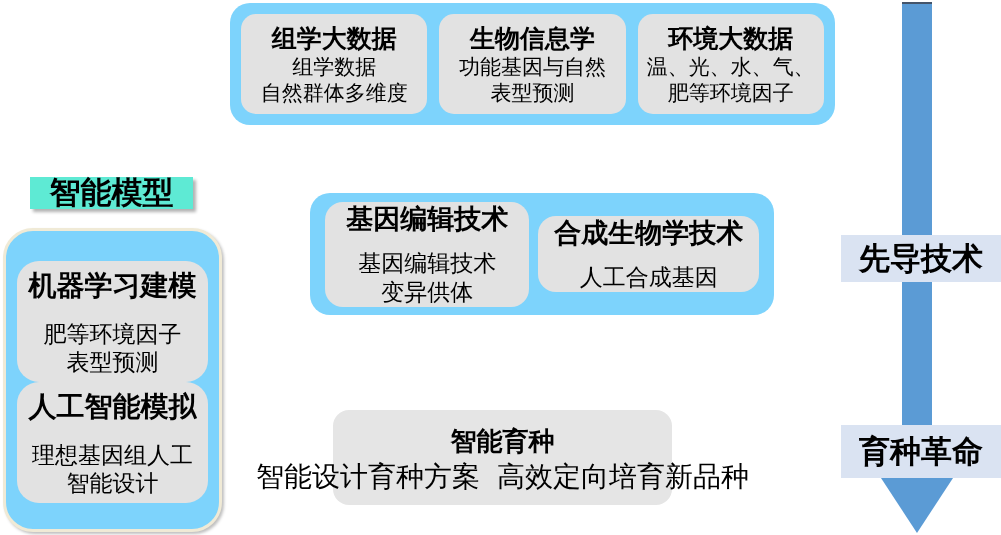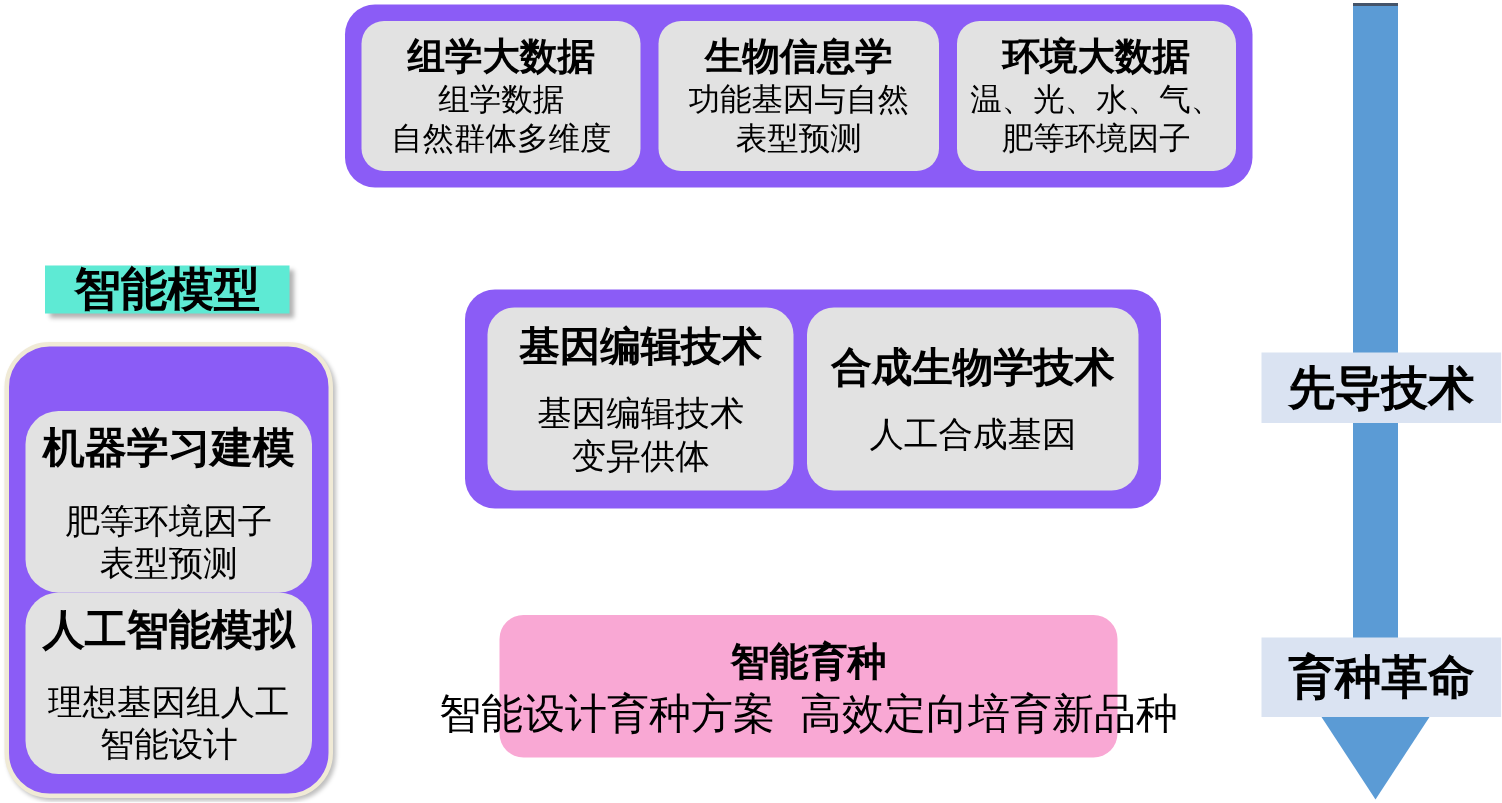--- a/index.html
+++ b/index.html
@@ -12,47 +12,48 @@
   .canvas {
     position: relative;
     width: 1001px;
     height: 535px;
     background: #ffffff;
     overflow: hidden;
   }
   
   .blue-container {
     position: absolute;
-    background: #8b5cf6;
+    background: #7dd3fc;
     border-radius: 20px;
     box-sizing: border-box;
     display: flex;
   }
   .top-container {
     left: 230px; top: 3px;
     width: 605px; height: 122px;
     padding: 11px 11px;
     gap: 12px;
     flex-direction: row;
   }
   .mid-container {
     left: 310px; top: 193px;
-    width: 464px; height: 146px;
+    width: 464px; height: 122px;
     padding: 12px 15px;
     gap: 9px;
     flex-direction: row;
+    align-items: center;
   }
   .left-container {
     left: 3px; top: 228px;
     width: 219px; height: 304px;
     border: 3px solid #f0ead6;
     border-radius: 30px;
     padding: 17px 11px 13px 11px;
     flex-direction: column;
-    justify-content: flex-end;
+    justify-content: center;
     box-shadow: 2px 2px 3px rgba(0,0,0,0.25);
   }
   
   .gray-box {
     background: #e2e2e2;
     border-radius: 15px;
     display: flex;
     flex-direction: column;
     align-items: center;
     justify-content: center;
@@ -124,22 +125,22 @@
     font-weight: bold;
     z-index: 3;
   }
   .flow-label-1 { top: 46px;  height: 48px; }
   .flow-label-2 { top: 235px; height: 47px; }
   .flow-label-3 { top: 425px; height: 53px; }
   
   .bottom-box {
     position: absolute;
     left: 333px; top: 410px;
-    width: 412px; height: 95px;
-    background: #f9a8d4;
+    width: 339px; height: 95px;
+    background: #e5e5e5;
     border-radius: 16px;
     display: flex;
     flex-direction: column;
     align-items: center;
     justify-content: center;
     text-align: left;
   }
   .bottom-box .box-title {
     font-size: 26px;
     font-weight: bold;

